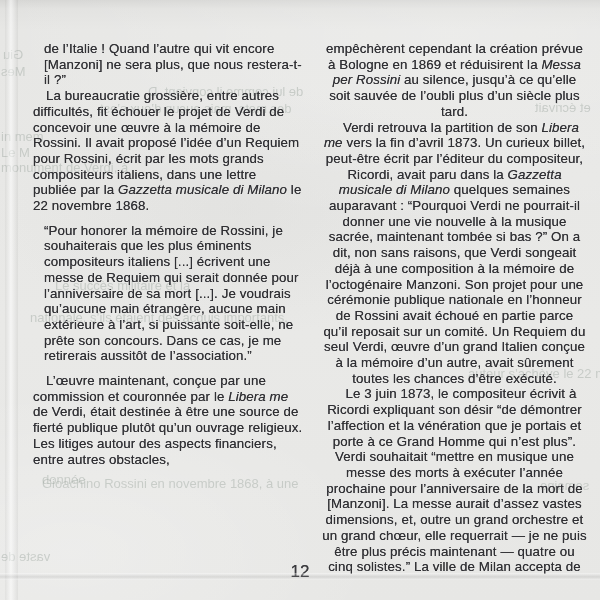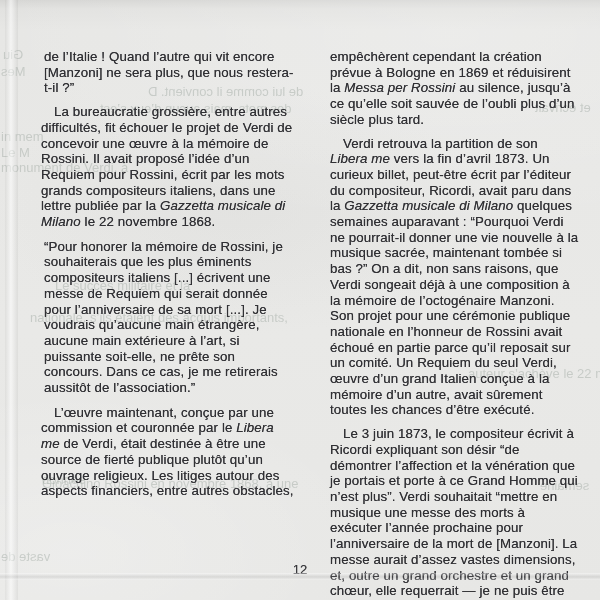--- a/index.html
+++ b/index.html
@@ -23,29 +23,29 @@
     position:absolute;left:0;right:0;top:573px;height:7px;pointer-events:none;
     background:linear-gradient(180deg, rgba(255,255,255,0.45), rgba(105,105,105,0.14) 55%, rgba(255,255,255,0.30));
   }
   .col{
     position:absolute;top:41px;
     font-size:13.3px;line-height:15.7px;color:#303034;
     text-shadow:0 0 0.5px rgba(48,48,52,0.8);
     letter-spacing:0.1px;
   }
   .col-left{left:33px;width:270px;}
-  .col-right{left:322px;width:265px;}
-  .para{margin:8px;}
+  .col-right{left:322px;width:265px;text-align:center;}
+  .para{margin:0;}
   .para.indent{text-indent:13px;}
   .para.quote{margin-left:11px;}
   .para.gap{margin-top:9px;}
   .it{font-style:italic;}
   .page-number{
     position:absolute;left:0;top:562px;width:600px;text-align:center;
-    font-size:13px;color:#3a3a3e;text-shadow:0 0 0.5px rgba(58,58,62,0.8);
+    font-size:17px;color:#3a3a3e;text-shadow:0 0 0.5px rgba(58,58,62,0.8);
   }
   .ghost{
     position:absolute;font-size:13px;line-height:15px;color:#9aa49d;
     opacity:0.42;white-space:nowrap;pointer-events:none;
   }
   .ghost.mir{transform:scaleX(-1);}
 </style>
 </head>
 <body>
 

